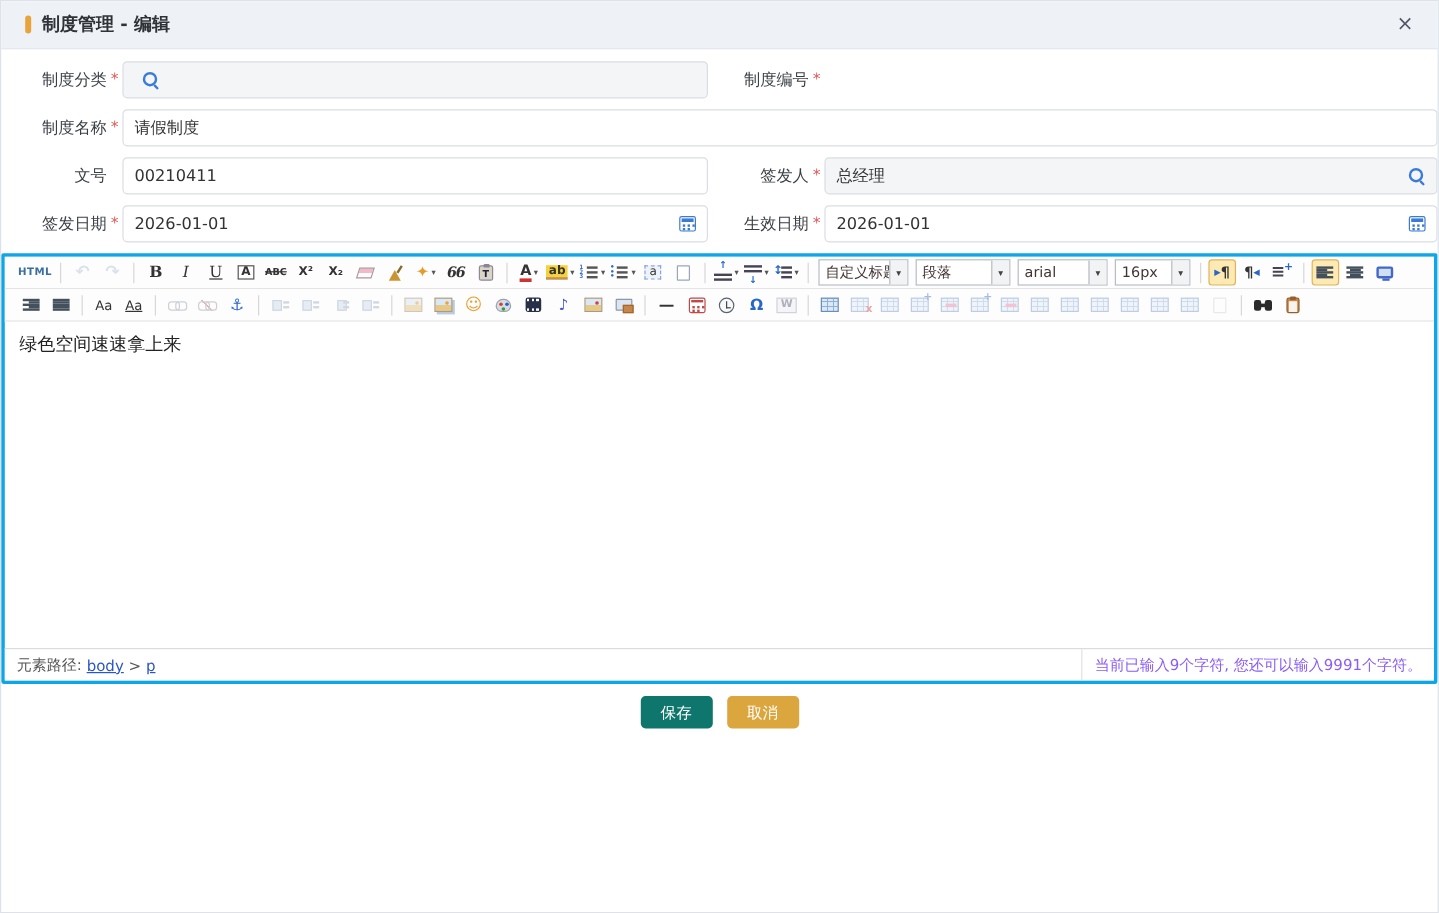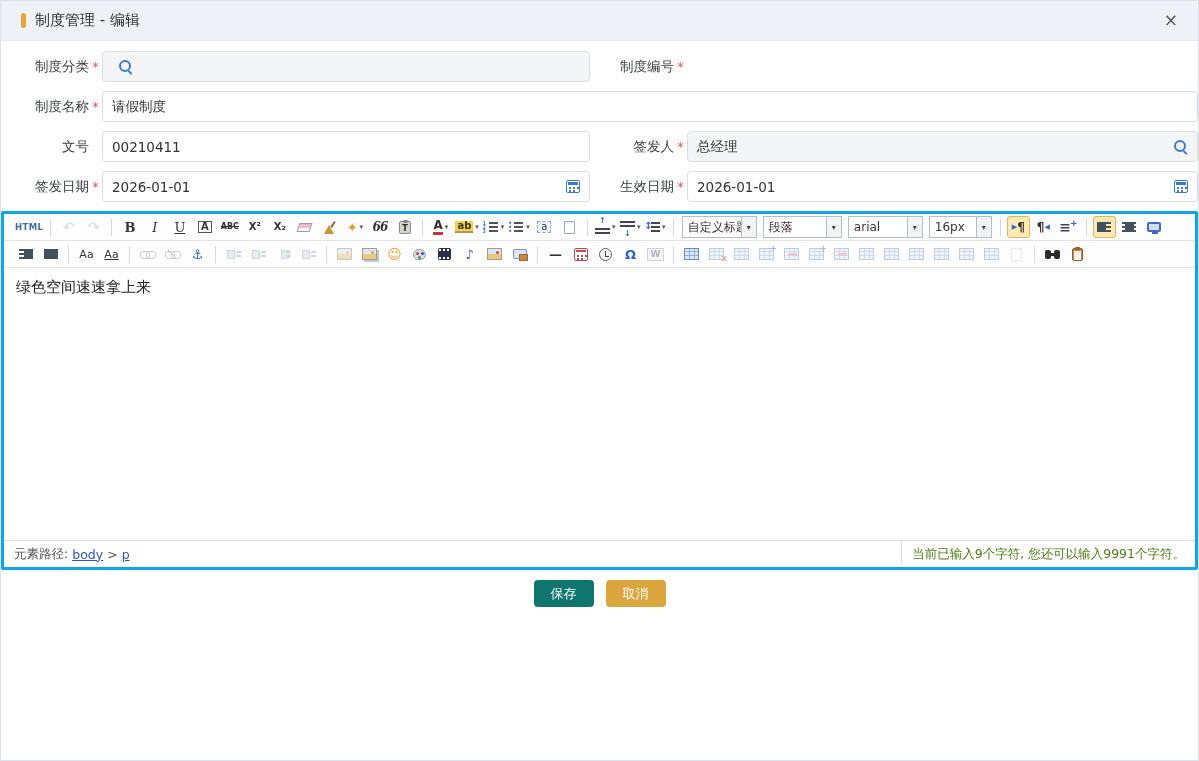--- a/index.html
+++ b/index.html
@@ -1,21 +1,21 @@
 <!DOCTYPE html>
 <html><head>
 <meta charset="utf-8">
 <style>
   *{box-sizing:border-box;margin:0;padding:0}
   html,body{width:1199px;height:761px;overflow:hidden}
   body{font-family:"DejaVu Sans","Liberation Sans",sans-serif;background:#fff;color:#333;border:1px solid #dde2ea}
   
   .hdr{height:40px;display:flex;align-items:center;padding:0 20px;background:#eef1f6;border-bottom:1px solid #e3e7ee}
   .pill{width:5px;height:15px;border-radius:2.5px;margin-right:9px}
-  .hdr-title{font-size:15px;font-weight:400;color:#2f3338}
+  .hdr-title{font-size:15px;font-weight:700;color:#2f3338}
   .hdr-close{margin-left:auto;font-size:17px;color:#556;cursor:pointer;line-height:1}
   
   .main{padding:10px 0 0}
   .frow{display:flex;margin-bottom:9px}
   .fgroup{display:flex;align-items:center}
   .fgroup.gl{flex:0 0 589px}
   .fgroup.gr{flex:1;margin-left:10px}
   .fgroup.gf{flex:1}
   .flabel{width:88px;text-align:right;font-size:13.5px;color:#3a3f45;flex:0 0 auto}
   .gr .flabel{width:74px}
@@ -131,21 +131,21 @@
   .ic-clip{width:12px;height:13px;background:#d8d4c8;border:1px solid #90889a;border-radius:2px;font-size:8px;font-weight:bold;color:#223;align-items:flex-end}
   .ic-clip::before{content:"";position:absolute;left:3px;top:-2px;width:5px;height:3px;background:#8a8496;border-radius:1px}
   .ic-mag{width:15px;height:15px}
   .ic-mag::before{content:"";position:absolute;left:1px;top:1px;width:8px;height:8px;border:2px solid #3b7bd8;border-radius:50%}
   .ic-mag::after{content:"";position:absolute;left:11px;top:11px;width:5px;height:2px;background:#3b7bd8;border-radius:1px;transform:rotate(45deg);transform-origin:0 0}
   
   .ed-content{flex:1;padding:10px 12px;font-size:15px;color:#222;outline:none}
   .ed-status{display:flex;align-items:stretch;border-top:1px solid #dcdcdc;height:27px;font-size:12.5px;color:#555;background:#fff}
   .sb-left{flex:1;display:flex;align-items:center;padding:0 10px;gap:4px}
   .sb-left a{color:#2a55c8;text-decoration:underline;cursor:pointer}
-  .sb-right{border-left:1px solid #e2e2e2;display:flex;align-items:center;padding:0 10px;color:#4d7c0f}
+  .sb-right{border-left:1px solid #e2e2e2;display:flex;align-items:center;padding:0 10px;color:#8b5cf6}
   
   .footer{display:flex;justify-content:center;gap:12px;padding:10px 0}
   .btn{border:0;border-radius:4px;color:#fff;font-size:13px;height:27px;padding:0 17px;cursor:pointer;font-family:inherit}
 </style>
 </head>
 <body>
 
 <div class="hdr">
   <span class="pill" style="background: rgb(232, 163, 61);"></span>
   <span class="hdr-title">制度管理 - 编辑</span>

